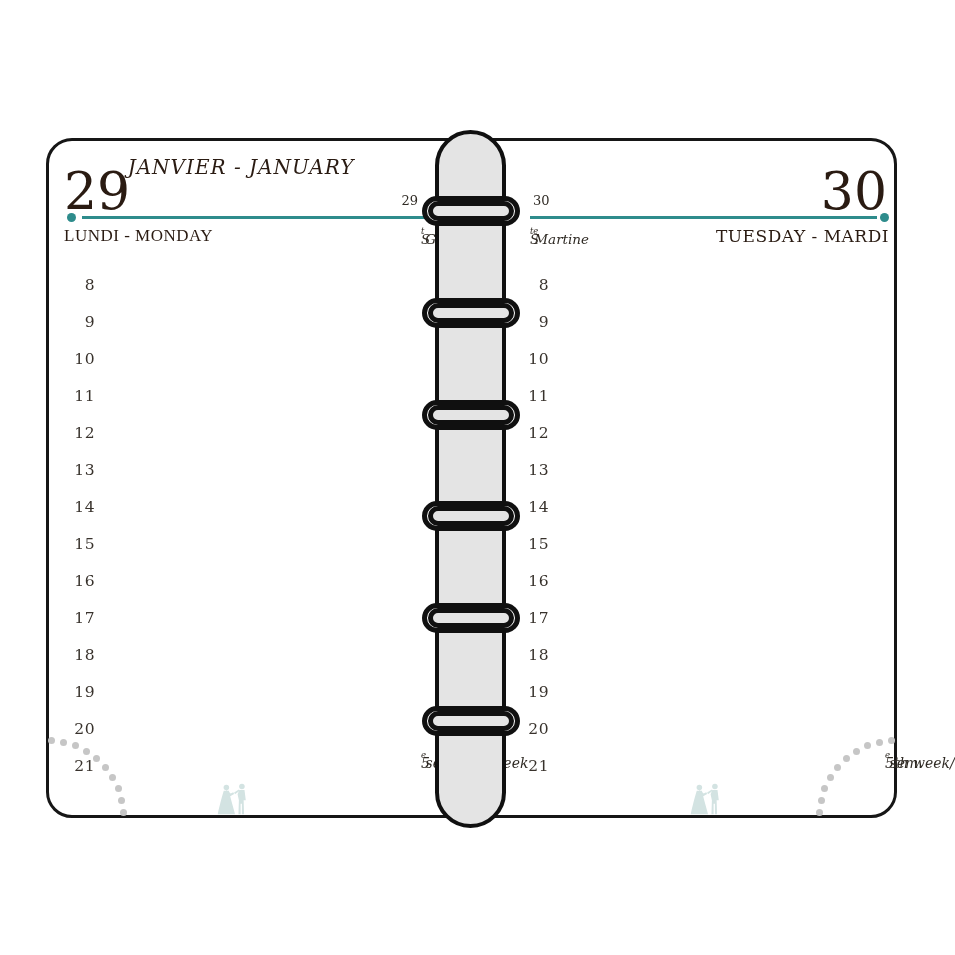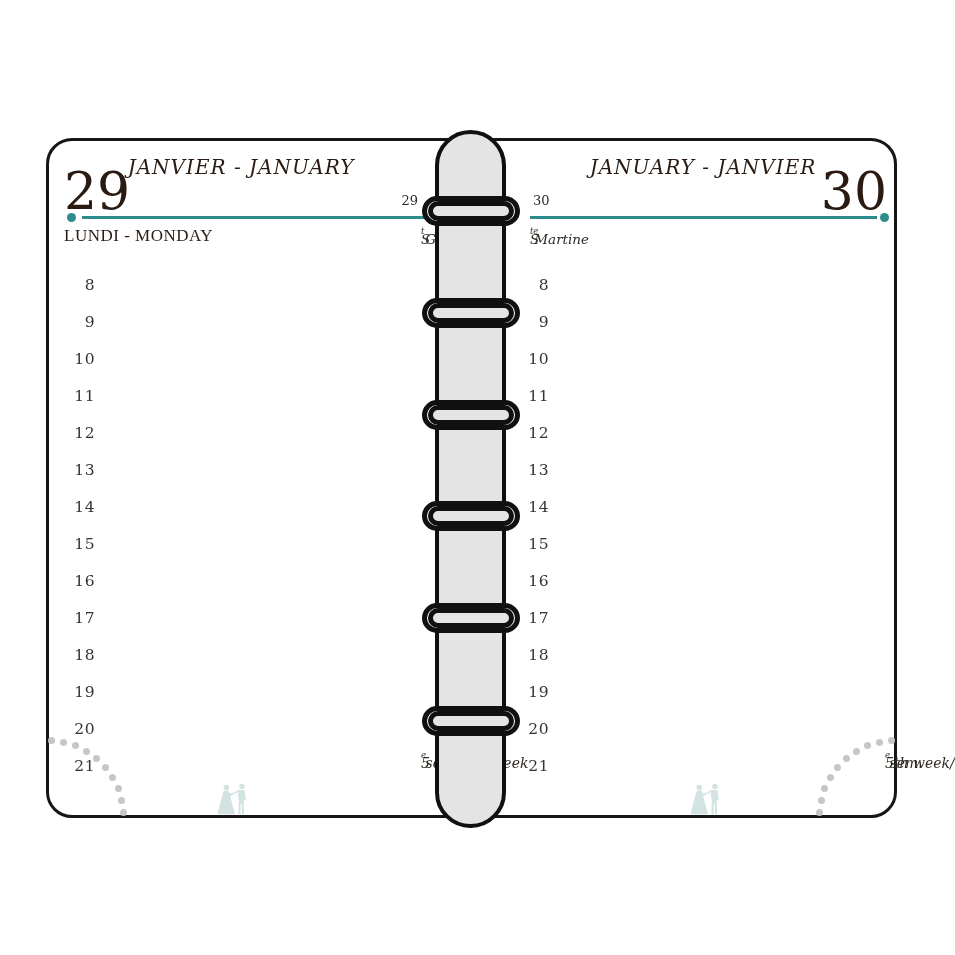--- a/index.html
+++ b/index.html
@@ -108,25 +108,25 @@
     <g fill="#d3e3e2">
       <circle cx="12" cy="6" r="3.2"></circle>
       <path d="M12 9 L17 13 L20 11.5 L21 13.5 L16 16.5 L11 13 Z"></path>
       <path d="M9 10 C7 16 3.5 30 2 37 L22 37 C20 29 16 16 15 10 Z"></path>
       <circle cx="30" cy="5" r="3.2"></circle>
       <path d="M27 9 L33 9 L34.5 21 L32 21 L32.5 37 L30 37 L30 25 L28.5 25 L28.5 37 L26 37 L26.5 21 L25 14 Z"></path>
       <path d="M27.5 10 L22 14 L21 12 L26.5 8.5 Z"></path>
     </g>
   </svg>
 
-  <div class="hdr hdr-r">JANUARY - JANVIER</div>
   <div class="bigday bigday-r">30</div>
   <div class="smallday smallday-r">30</div>
   <div class="dayline dayline-r"></div>
   <div class="linedot linedot-r"></div>
+  <div class="dow dow-r">TUESDAY - MARDI</div>
   <div class="saint saint-r"><span>S</span><sup>te</sup><span> Martine</span></div>
   <div class="hour-col hour-col-r">
       <span class="hour" style="top: 135px;">8</span>
       <span class="hour" style="top: 172px;">9</span>
       <span class="hour" style="top: 209px;">10</span>
       <span class="hour" style="top: 246px;">11</span>
       <span class="hour" style="top: 283px;">12</span>
       <span class="hour" style="top: 320px;">13</span>
       <span class="hour" style="top: 357px;">14</span>
       <span class="hour" style="top: 394px;">15</span>

